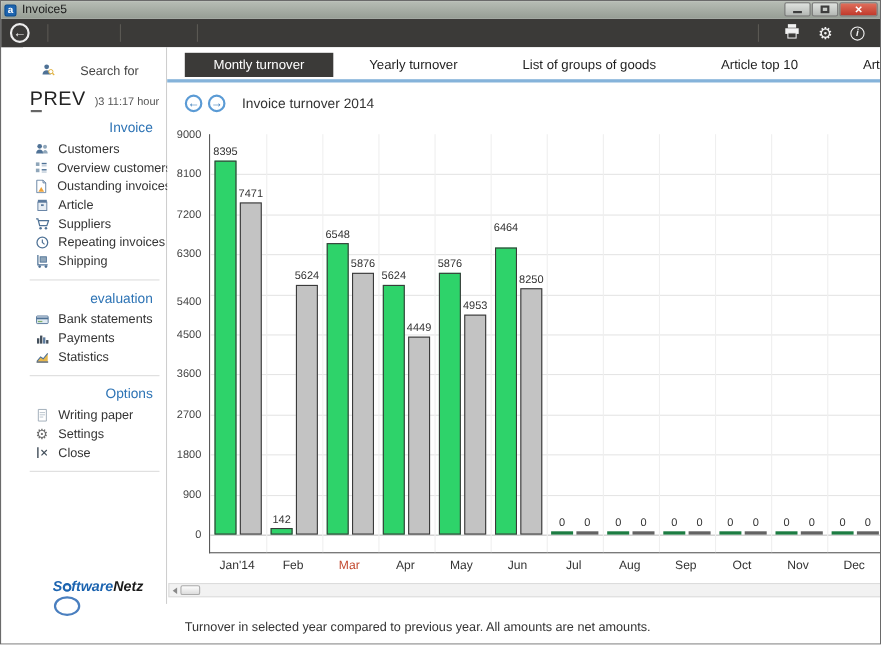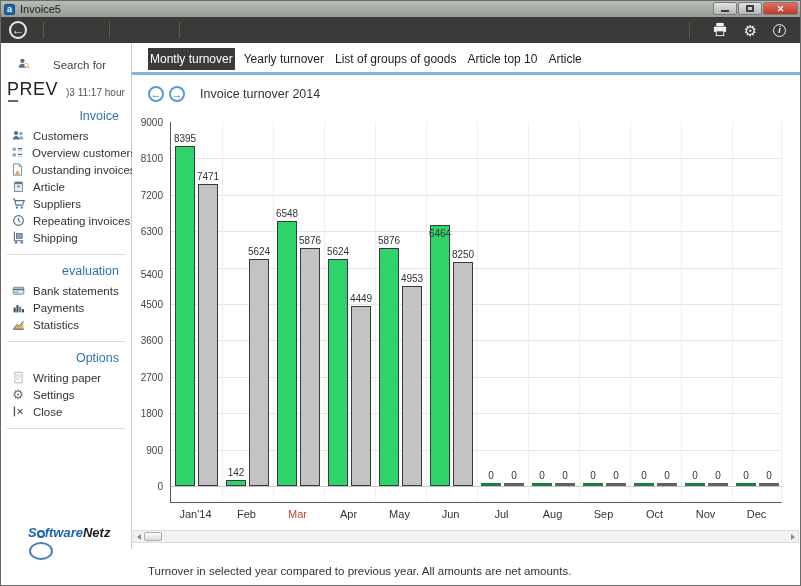--- a/index.html
+++ b/index.html
@@ -27,21 +27,21 @@
             font-size:12px;line-height:14px;text-align:center;margin:0 10px 0 8px;}
   .vsep{width:1px;height:16px;background:#5a5853;margin:0 6px;}
   .rmenu{font-size:12px;color:#fff;padding:0 9px;margin-top:44px;}
   .rmenu.disabled{color:#8d8b85;}
   .ribbon-right{margin-left:auto;display:flex;align-items:center;gap:16px;padding-right:14px;}
   .ricon{color:#f2f2f2;font-size:15px;line-height:15px;}
   .info-circ{width:13px;height:13px;border:1.5px solid #f2f2f2;border-radius:50%;color:#f2f2f2;
              font-size:9px;line-height:11px;text-align:center;font-style:italic;font-weight:bold;}
 
   
-  .appbody{display:flex;height:506px;}
+  .appbody{display:flex;height:506px;margin-left:20px;}
   .sidebar{width:131px;min-width:131px;border-right:1px solid #c9c9c9;position:relative;background:#fff;}
   .main{flex:1;position:relative;background:#fff;}
 
   
   .search-row{display:flex;margin:8px 0 0 10px;align-items:flex-start;}
   .search-label{font-size:11.5px;color:#444;margin:8px 0 0 10px;}
   .search-controls{display:flex;margin:3px 0 0 8px;align-items:center;}
   .search-input{width:66px;height:15px;border:1px solid #c9c9c9;font-size:10px;padding:0 2px;}
   .go-btn{width:28px;height:16px;margin-left:5px;background:#f3f3f3;border:1px solid #dcdcdc;
           color:#bdbdbd;font-size:9px;text-align:center;line-height:14px;border-radius:2px;}
@@ -59,21 +59,21 @@
   .logo{position:absolute;bottom:9px;left:27px;font-style:italic;font-weight:bold;font-size:13px;white-space:nowrap;}
   .logo .lp1,.logo .lp2{color:#1c64b0;}
   .logo .lp3{color:#1b1b1b;}
   .logo-globe{display:inline-block;width:8px;height:8px;border:2px solid #1c64b0;border-radius:50%;
               margin:0 0 -1px 0;}
   .partial-circle{position:absolute;bottom:-11px;left:28px;width:24px;height:18px;
                   border:2px solid #4a7fbf;border-radius:50%;}
 
   
   .tabbar{display:flex;align-items:center;margin:5px 0 0 16px;}
-  .tab{font-size:12px;color:#1f1f1f;padding:4px 2px;margin-right:7px;white-space:nowrap;}
+  .tab{font-size:12px;color:#1f1f1f;padding:4px 26px;margin-right:7px;white-space:nowrap;}
   .tab.selected{background:#3b3a38;color:#fff;}
   .tab-underline{height:3px;background:#85b3da;margin-top:2px;}
 
   
   .navrow{display:flex;align-items:center;margin:11px 0 0 16px;}
   .circle-btn{width:16px;height:16px;border:2px solid #5b9bd5;border-radius:50%;background:#fff;
               color:#2e74b5;font-size:11px;line-height:13px;text-align:center;margin-right:5px;}
   .page-title{font-size:12.5px;color:#333;margin-left:10px;}
 
   
@@ -374,21 +374,21 @@
             <div class="vlabel" style="left: 119px; bottom: 256px;">5876</div>
             <div class="bar" style="left: 157px; width: 20px; height: 227px; bottom: 16px; background: rgb(46, 211, 106);"></div>
             <div class="vlabel" style="left: 147px; bottom: 245px;">5624</div>
             <div class="bar" style="left: 180px; width: 20px; height: 180px; bottom: 16px; background: rgb(195, 195, 195);"></div>
             <div class="vlabel" style="left: 170px; bottom: 198px;">4449</div>
             <div class="bar" style="left: 208px; width: 20px; height: 238px; bottom: 16px; background: rgb(46, 211, 106);"></div>
             <div class="vlabel" style="left: 198px; bottom: 256px;">5876</div>
             <div class="bar" style="left: 231px; width: 20px; height: 200px; bottom: 16px; background: rgb(195, 195, 195);"></div>
             <div class="vlabel" style="left: 221px; bottom: 218px;">4953</div>
             <div class="bar" style="left: 259px; width: 20px; height: 261px; bottom: 16px; background: rgb(46, 211, 106);"></div>
-            <div class="vlabel" style="left: 249px; bottom: 263px; text-align: center;">6464</div>
+            <div class="vlabel" style="left: 249px; bottom: 289px; text-align: center;">6464</div>
             <div class="bar" style="left: 282px; width: 20px; height: 224px; bottom: 16px; background: rgb(195, 195, 195);"></div>
             <div class="vlabel" style="left: 272px; bottom: 242px;">8250</div>
             <div class="bar zero" style="left: 310px; width: 20px; height: 3px; bottom: 16px; background: rgb(28, 124, 66);"></div>
             <div class="vlabel" style="left: 300px; bottom: 21px;">0</div>
             <div class="bar zero" style="left: 333px; width: 20px; height: 3px; bottom: 16px; background: rgb(99, 99, 99);"></div>
             <div class="vlabel" style="left: 323px; bottom: 21px;">0</div>
             <div class="bar zero" style="left: 361px; width: 20px; height: 3px; bottom: 16px; background: rgb(28, 124, 66);"></div>
             <div class="vlabel" style="left: 351px; bottom: 21px;">0</div>
             <div class="bar zero" style="left: 384px; width: 20px; height: 3px; bottom: 16px; background: rgb(99, 99, 99);"></div>
             <div class="vlabel" style="left: 374px; bottom: 21px;">0</div>

